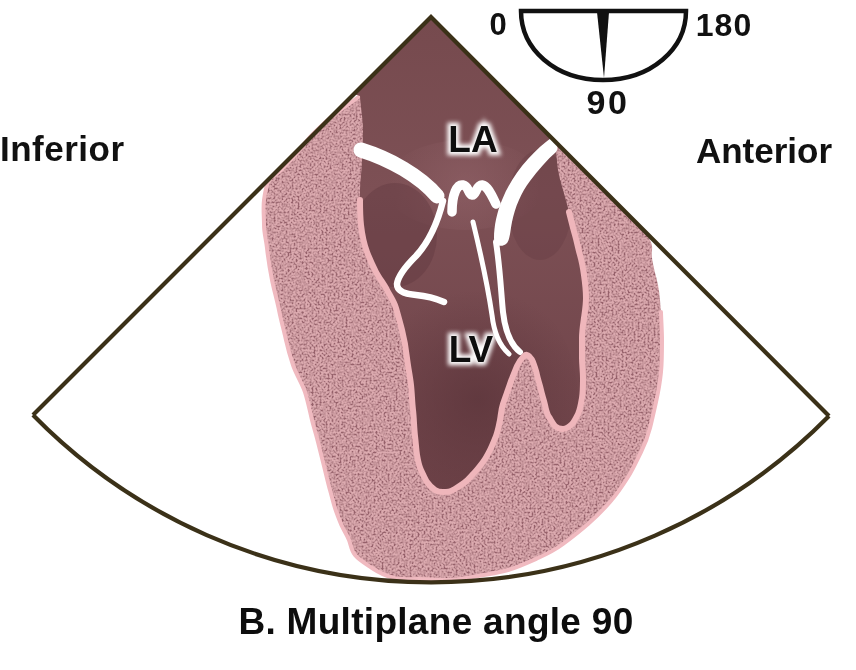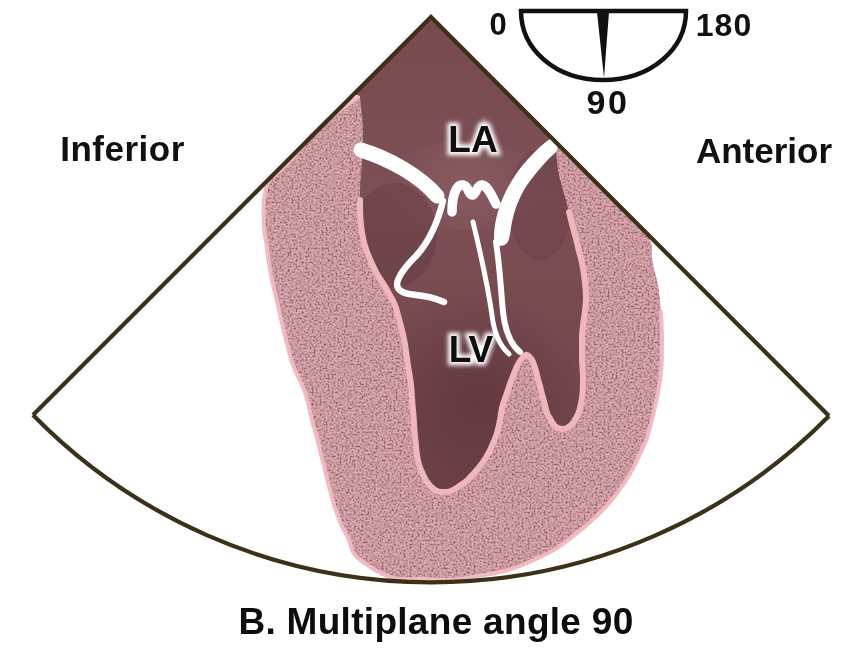--- a/index.html
+++ b/index.html
@@ -70,16 +70,16 @@
   <text x="498" y="35" font-family="Liberation Sans, sans-serif" font-size="31" font-weight="bold" fill="#111" text-anchor="middle">0</text>
   <text x="724" y="36" font-family="Liberation Sans, sans-serif" font-size="32" font-weight="bold" fill="#111" text-anchor="middle" letter-spacing="1">180</text>
   <text x="608" y="114" font-family="Liberation Sans, sans-serif" font-size="34" font-weight="bold" fill="#111" text-anchor="middle" letter-spacing="2.5">90</text>
   <g font-family="Liberation Sans, sans-serif" font-weight="bold" font-size="37" text-anchor="middle">
     <text x="473" y="152" fill="#ffffff" stroke="#ffffff" stroke-width="6.5" filter="blur(2.2px)">LA</text>
     <text x="473" y="152" fill="#0e0e0e">LA</text>
     <text x="471" y="362" fill="#ffffff" stroke="#ffffff" stroke-width="6.5" filter="blur(2.2px)">LV</text>
     <text x="471" y="362" fill="#0e0e0e">LV</text>
   </g>
 </svg>
-<div style="position:absolute;left:0;top:129px;width:245px;text-align:center;font-size:35px;letter-spacing:0.5px;font-weight:bold;color:#111;">Inferior</div>
+<div style="position:absolute;left:0;top:129px;width:245px;font-size:35px;letter-spacing:0.5px;font-weight:bold;color:#111;">Inferior</div>
 <div style="position:absolute;left:646px;top:131px;width:236px;text-align:center;font-size:35px;font-weight:bold;color:#111;">Anterior</div>
 <div style="position:absolute;left:8px;top:601px;width:856px;text-align:center;font-size:37px;letter-spacing:0.3px;font-weight:bold;color:#0d0d0d;">B.&nbsp;Multiplane angle 90</div>
 </div>
 
 </body></html>

